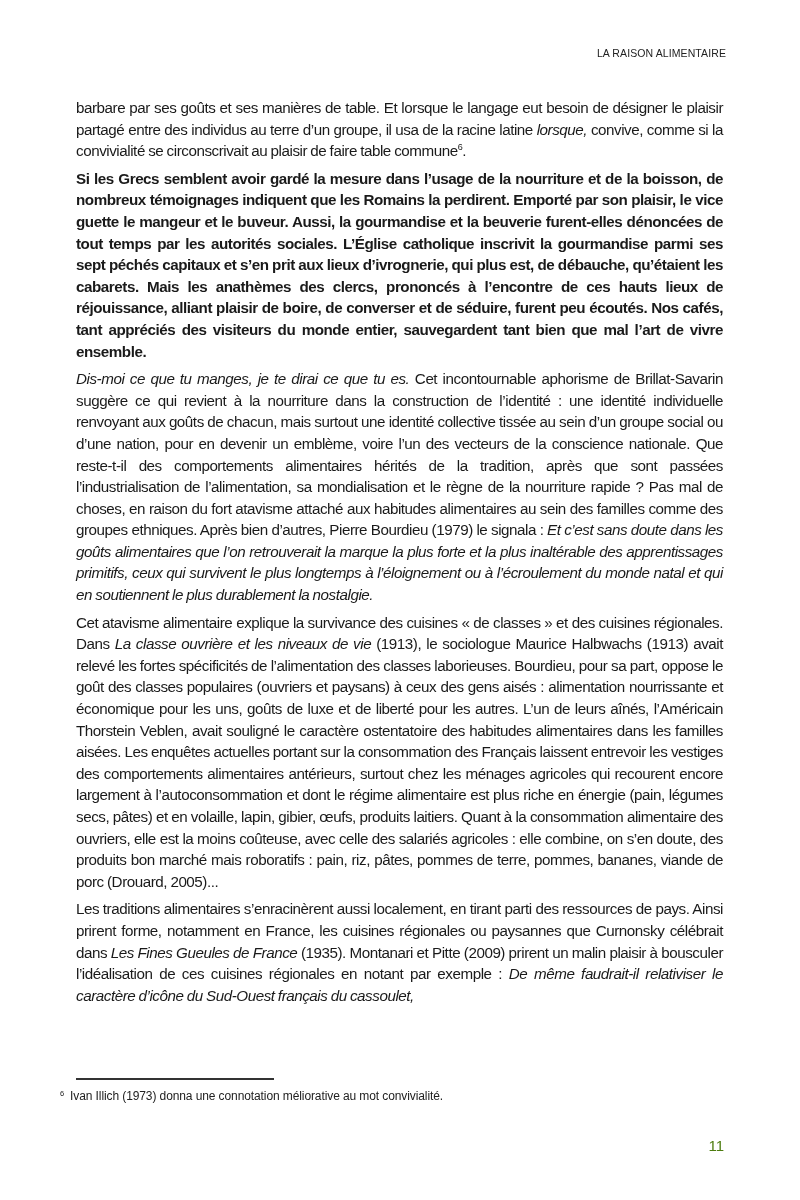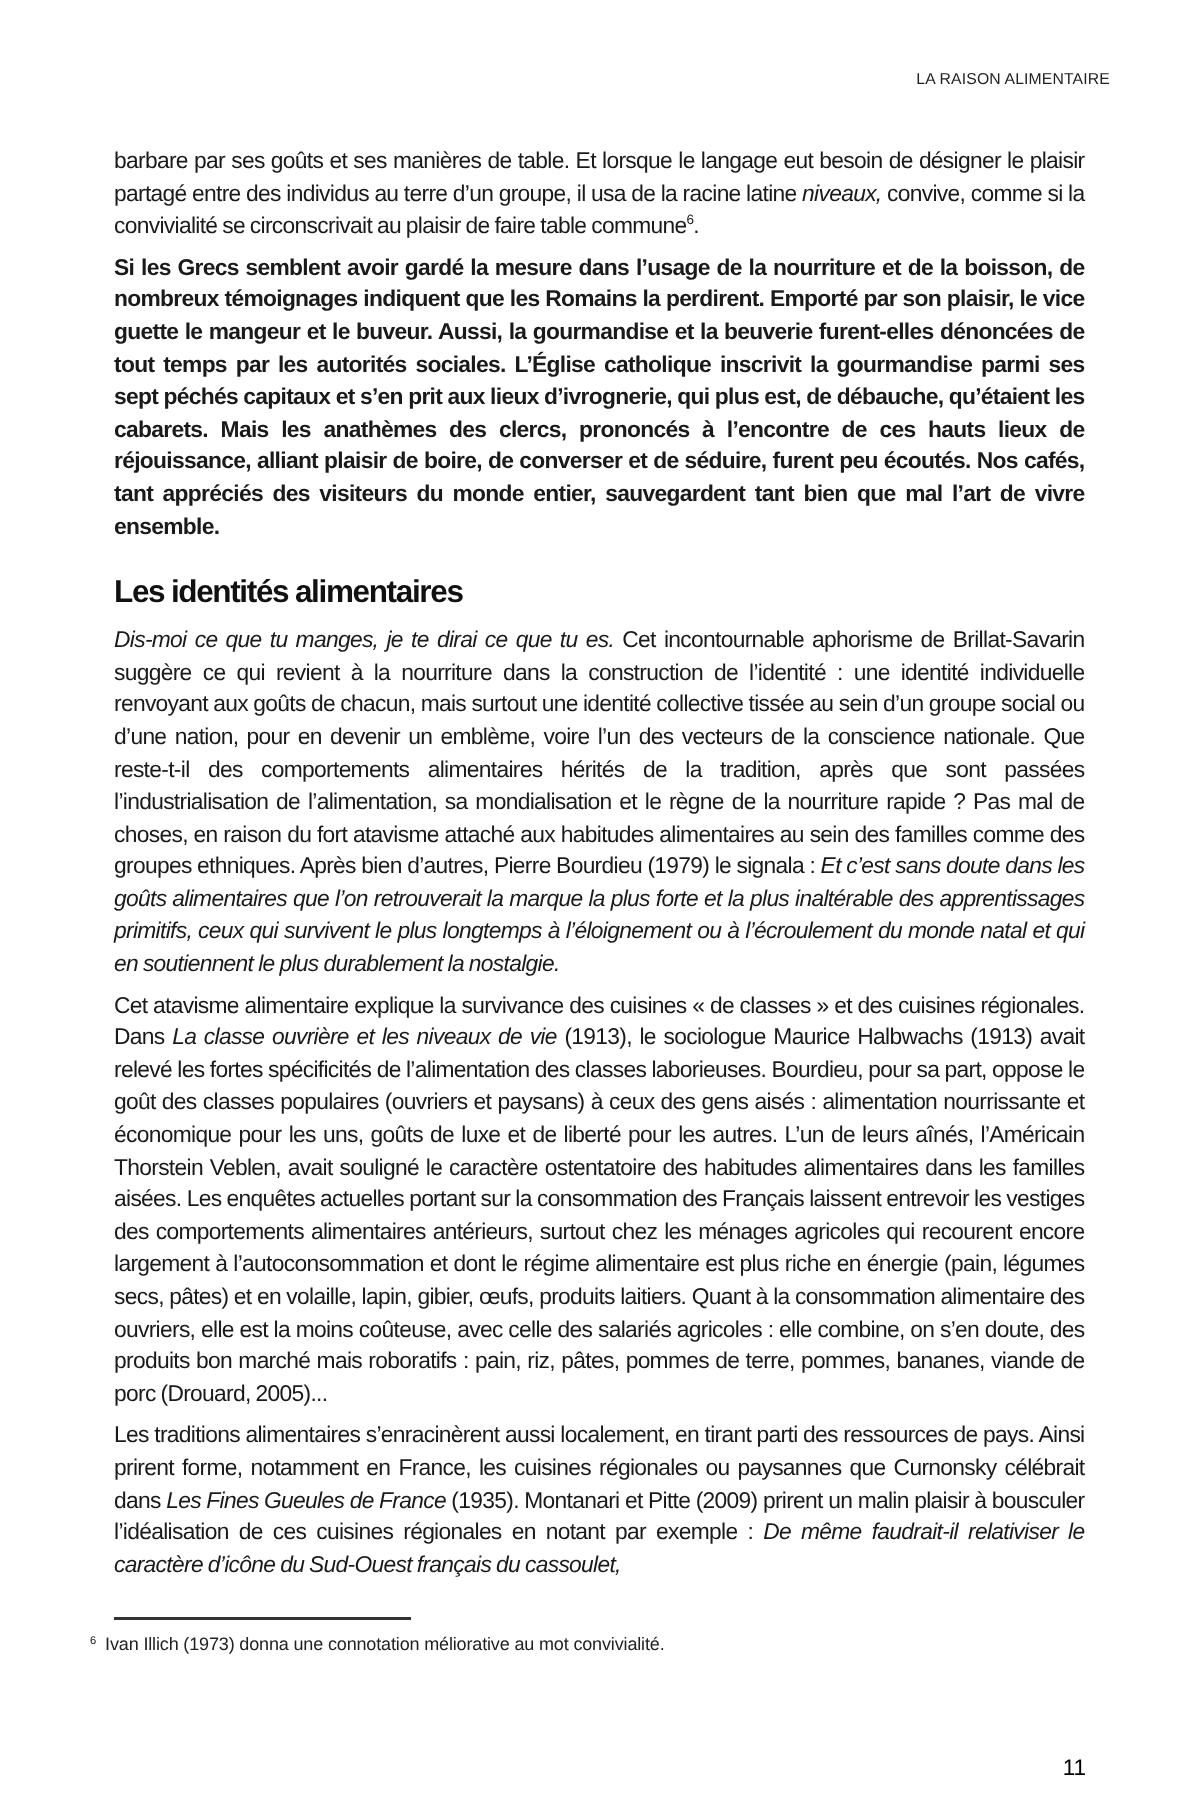--- a/index.html
+++ b/index.html
@@ -1,39 +1,38 @@
 <!DOCTYPE html>
 <html><head>
 <meta charset="utf-8">
 <style>
   html, body { margin: 0; padding: 0; background: #ffffff; }
   body { width: 800px; height: 1200px; position: relative; overflow: hidden; color: #1a1a1a; font-family: "Liberation Sans", sans-serif; }
-  .running-head { position: absolute; top: 47px; right: 60px; font-size: 10.5px; letter-spacing: 0.1px; color: #222; }
+  .running-head { position: absolute; top: 47px; right: 74px; font-size: 10.5px; letter-spacing: 0.1px; color: #222; }
   .body-text { position: absolute; left: 76px; top: 97px; width: 647px; font-size: 15.2px; line-height: 21.6px; letter-spacing: -0.45px; word-spacing: -0.5px; }
   .body-text p { margin: 0 0 6px 0; text-align: justify; hyphens: manual; }
   .body-text p.last-left { text-align-last: left; font-weight: bold; }
   .section-heading { font-size: 21px; font-weight: bold; letter-spacing: -0.9px; margin: 20px 0 8px 0; line-height: 26px; color: #111; }
   sup { font-size: 9px; line-height: 0; vertical-align: 6px; }
   em { font-style: italic; }
   .fn-rule { position: absolute; left: 76px; top: 1078px; width: 198px; height: 1.5px; background: #333; }
   .footnote { position: absolute; left: 60px; top: 1089px; font-size: 12px; letter-spacing: -0.1px; color: #222; }
   .footnote sup { font-size: 7.5px; vertical-align: 4px; margin-right: 6px; }
-  .page-number { position: absolute; right: 76px; top: 1137px; font-size: 15px; color: #000000; margin-top: 33px; }
+  .page-number { position: absolute; right: 76px; top: 1137px; font-size: 15px; color: #4d7c0f; }
 </style>
 </head>
 <body>
 
 <div class="running-head">LA RAISON ALIMENTAIRE</div>
 
 <div class="body-text">
-  <p><span>barbare par ses goûts et ses manières de table. Et lorsque le langage eut besoin de désigner le plaisir partagé entre des individus au terre d’un groupe, il usa de la racine latine </span><em>niveaux,</em><span> convive, comme si la convivialité se circonscrivait au plaisir de faire table commune</span><sup>6</sup><span>.</span></p>
+  <p><span>barbare par ses goûts et ses manières de table. Et lorsque le langage eut besoin de désigner le plaisir partagé entre des individus au terre d’un groupe, il usa de la racine latine </span><em>lorsque,</em><span> convive, comme si la convivialité se circonscrivait au plaisir de faire table commune</span><sup>6</sup><span>.</span></p>
 
   <p class="last-left">Si les Grecs semblent avoir gardé la mesure dans l’usage de la nourriture et de la boisson, de nombreux témoignages indiquent que les Romains la perdirent. Emporté par son plaisir, le vice guette le mangeur et le buveur. Aussi, la gourmandise et la beuverie furent-elles dénoncées de tout temps par les autorités sociales. L’Église catholique inscrivit la gourmandise parmi ses sept péchés capitaux et s’en prit aux lieux d’ivrognerie, qui plus est, de débauche, qu’étaient les cabarets. Mais les anathèmes des clercs, prononcés à l’encontre de ces hauts lieux de réjouissance, alliant plaisir de boire, de converser et de séduire, furent peu écoutés. Nos cafés, tant appréciés des visiteurs du monde entier, sauvegardent tant bien que mal l’art de vivre ensemble.</p>
 
-  <h2 class="section-heading">Les identités alimentaires</h2>
 
   <p><em>Dis-moi ce que tu manges, je te dirai ce que tu es.</em><span> Cet incontournable aphorisme de Brillat-Savarin suggère ce qui revient à la nourriture dans la construction de l’identité : une identité individuelle renvoyant aux goûts de chacun, mais surtout une identité collective tissée au sein d’un groupe social ou d’une nation, pour en devenir un emblème, voire l’un des vecteurs de la conscience nationale. Que reste-t-il des comportements alimentaires hérités de la tradition, après que sont passées l’industrialisation de l’alimentation, sa mondialisation et le règne de la nourriture rapide ? Pas mal de choses, en raison du fort atavisme attaché aux habitudes alimentaires au sein des familles comme des groupes ethniques. Après bien d’autres, Pierre Bourdieu (1979) le signala : </span><em>Et c’est sans doute dans les goûts alimentaires que l’on retrouverait la marque la plus forte et la plus inaltérable des apprentissages primitifs, ceux qui survivent le plus longtemps à l’éloignement ou à l’écroulement du monde natal et qui en soutiennent le plus durablement la nostalgie.</em></p>
 
   <p><span>Cet atavisme alimentaire explique la survivance des cuisines « de classes » et des cuisines régionales. Dans </span><em>La classe ouvrière et les niveaux de vie</em><span> (1913), le sociologue Maurice Halbwachs (1913) avait relevé les fortes spécificités de l’alimentation des classes laborieuses. Bourdieu, pour sa part, oppose le goût des classes populaires (ouvriers et paysans) à ceux des gens aisés : alimentation nourrissante et économique pour les uns, goûts de luxe et de liberté pour les autres. L’un de leurs aînés, l’Américain Thorstein Veblen, avait souligné le caractère ostentatoire des habitudes alimentaires dans les familles aisées. Les enquêtes actuelles portant sur la consommation des Français laissent entrevoir les vestiges des comportements alimentaires antérieurs, surtout chez les ménages agricoles qui recourent encore largement à l’autoconsommation et dont le régime alimentaire est plus riche en énergie (pain, légumes secs, pâtes) et en volaille, lapin, gibier, œufs, produits laitiers. Quant à la consommation alimentaire des ouvriers, elle est la moins coûteuse, avec celle des salariés agricoles : elle combine, on s’en doute, des produits bon marché mais roboratifs : pain, riz, pâtes, pommes de terre, pommes, bananes, viande de porc (Drouard, 2005)...</span></p>
 
   <p><span>Les traditions alimentaires s’enracinèrent aussi localement, en tirant parti des ressources de pays. Ainsi prirent forme, notamment en France, les cuisines régionales ou paysannes que Curnonsky célébrait dans </span><em>Les Fines Gueules de France</em><span> (1935). Montanari et Pitte (2009) prirent un malin plaisir à bousculer l’idéalisation de ces cuisines régionales en notant par exemple : </span><em>De même faudrait-il relativiser le caractère d’icône du Sud-Ouest français du cassoulet,</em></p>
 </div>
 
 <div class="fn-rule"></div>
 <div class="footnote"><sup>6</sup><span>Ivan Illich (1973) donna une connotation méliorative au mot convivialité.</span></div>

